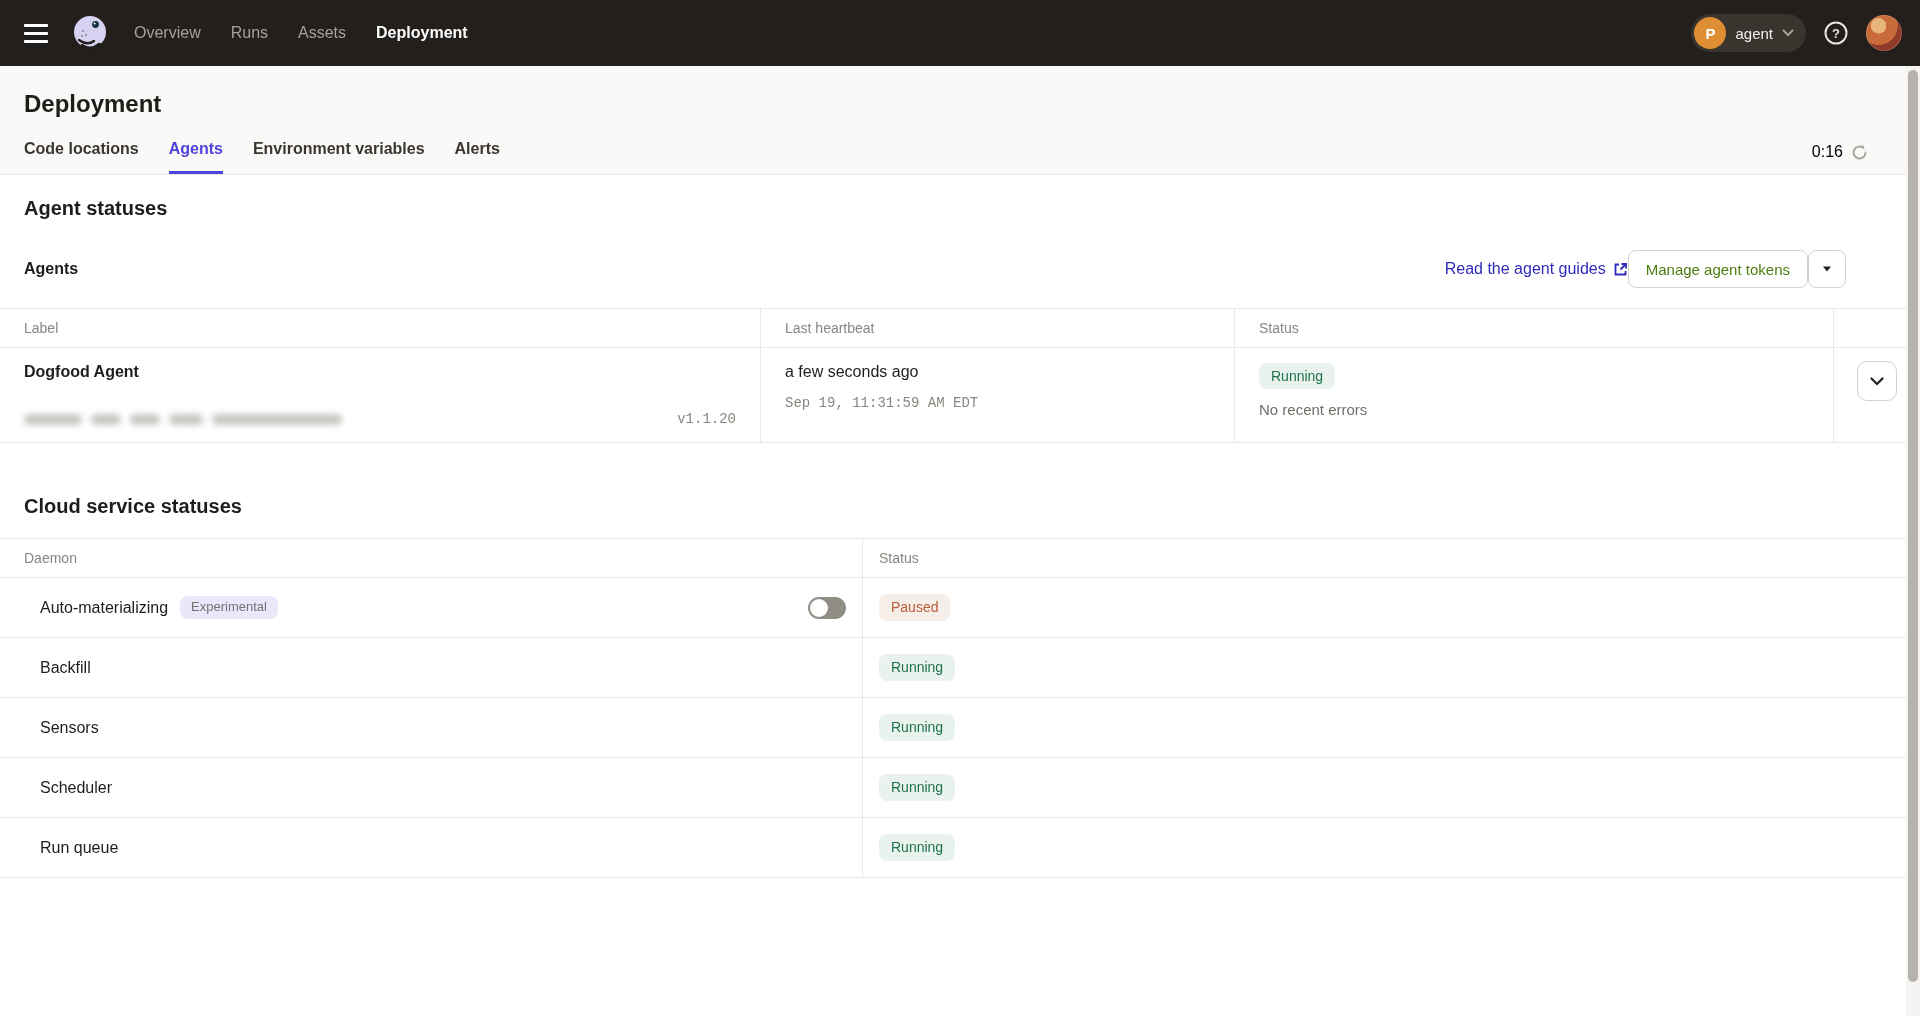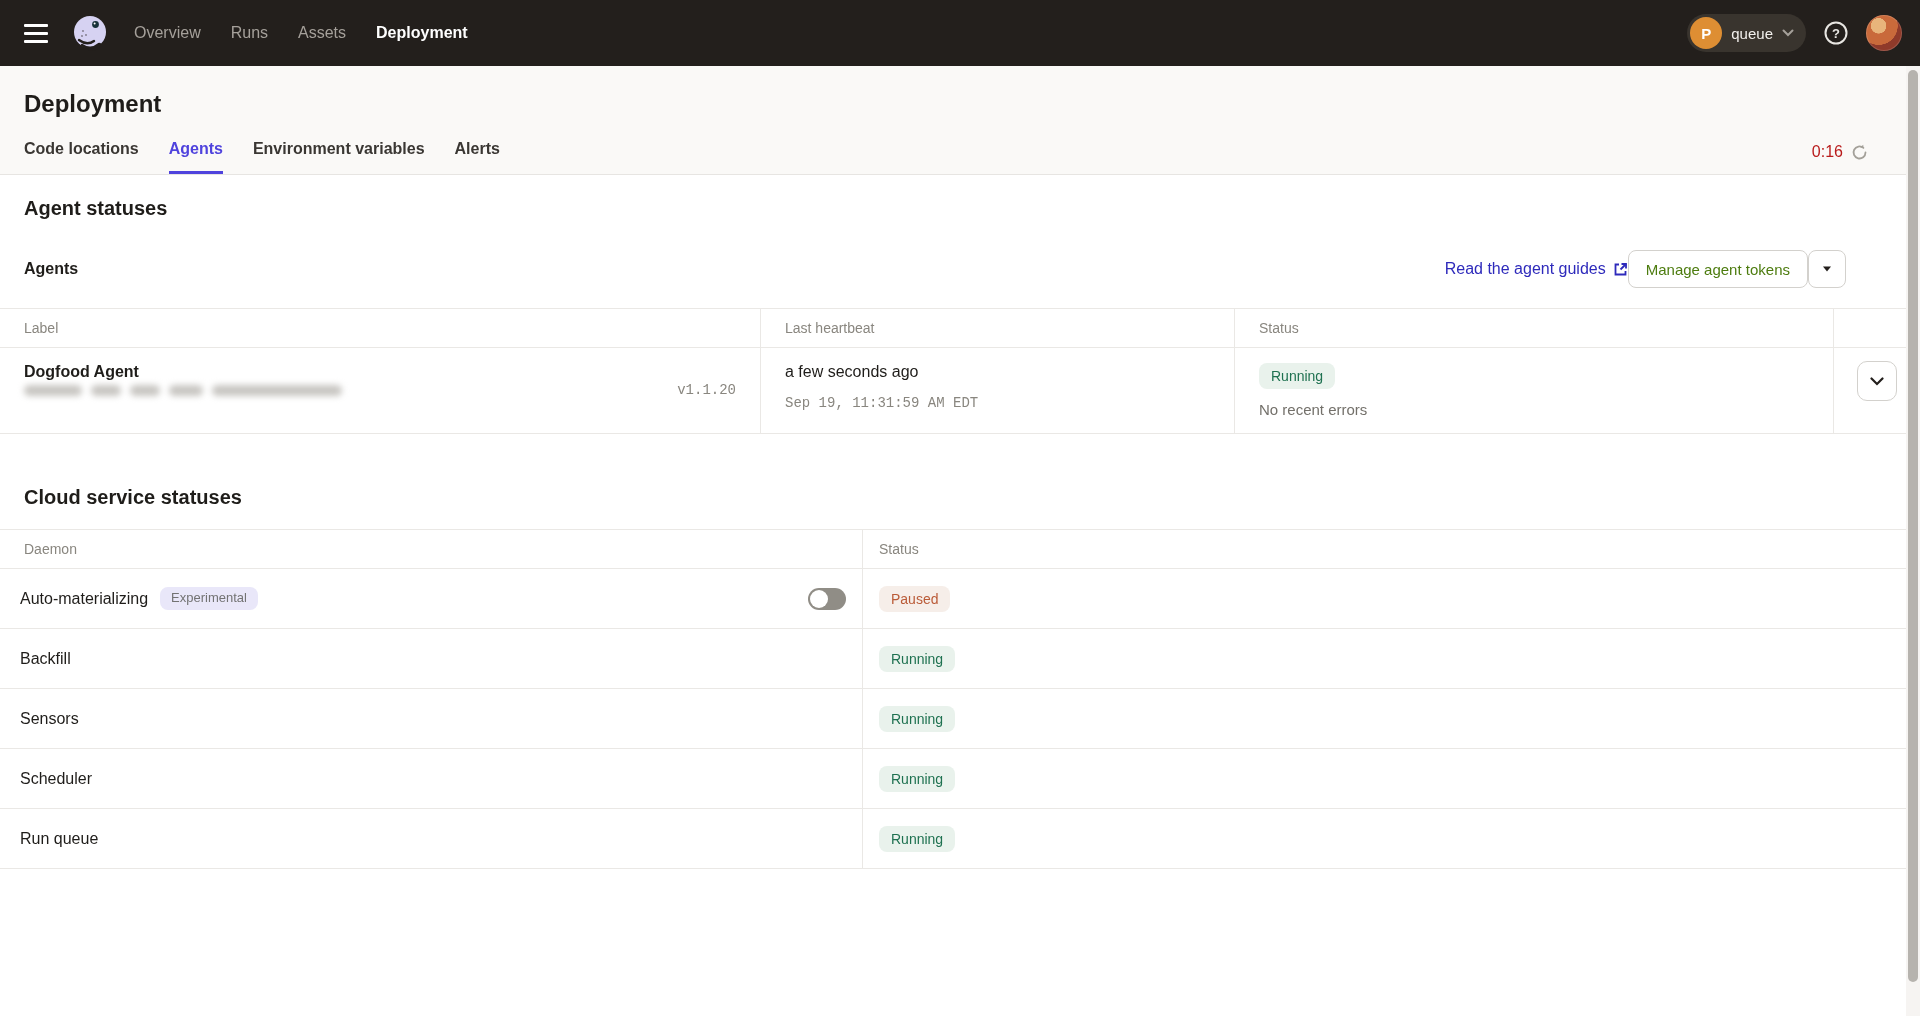--- a/index.html
+++ b/index.html
@@ -37,21 +37,21 @@
     box-shadow:inset 0 0 0 1px rgba(255,255,255,.15); }
 
   
   .band { background:#FAF9F7; border-bottom:1px solid #E7E5E2; padding:24px 24px 0 24px; }
   .page-title { font-size:24px; font-weight:700; color:#1F1D1A; }
   .tabs-row { display:flex; align-items:flex-end; gap:30px; margin-top:22px; }
   .tab { font-size:16px; font-weight:600; color:#3A3733; padding-bottom:13px; border-bottom:3px solid transparent;
     cursor:pointer; background:none; border-top:none; border-left:none; border-right:none; }
   .tab.active { color:#4F43DD; border-bottom-color:#4F43DD; }
   .refresh-wrap { margin-left:auto; display:flex; align-items:center; gap:8px; padding-bottom:13px; margin-right:28px; }
-  .refresh-timer { color:#b91c1c; font-size:16px;margin-left:11px; }
+  .refresh-timer { color:#000000; font-size:16px;margin-left:11px; }
   .refresh-btn { background:none; border:none; cursor:pointer; display:flex; align-items:center; }
 
   
   .section-h2 { font-size:20px; font-weight:700; color:#1F1D1A; margin:22px 24px 0 24px; }
   .agents-bar { display:flex; align-items:center; margin:30px 24px 0 24px; padding-right:50px; }
   .agents-label { font-size:16px; font-weight:700; color:#1F1D1A; }
   .agents-actions { margin-left:auto; display:flex; align-items:center; gap:0; }
   .guides-link { color:#2E2ABB; font-size:16px; text-decoration:none; display:flex; align-items:center; gap:7px; cursor:pointer; }
   .btn { background:#fff; border:1px solid #D3D1CD; border-radius:8px; height:38px; font-size:15px;
     color:#4d7c0f; padding:0 17px; cursor:pointer; font-family:"Liberation Sans",sans-serif; }
@@ -62,37 +62,37 @@
   
   .grid-row { display:grid; border-bottom:1px solid #EAE8E5; }
   .agents-table { margin-top:20px; border-top:1px solid #EAE8E5; }
   .agents-table .grid-row { grid-template-columns:760px 474px 599px 1fr; }
   .cloud-table { margin-top:20px; border-top:1px solid #EAE8E5; }
   .cloud-table .grid-row { grid-template-columns:862px 1fr; }
   .th { font-size:14px; color:#89867F; padding:11px 24px; }
   .td { padding:15px 24px; }
   .cell-divided { border-left:1px solid #EAE8E5; }
   .agent-name { font-size:16px; font-weight:700; color:#1F1D1A; }
-  .agent-sub { display:flex; align-items:center; margin-top:1px; }
+  .agent-sub { display:flex; align-items:center; margin-top:30px; }
   .redacted { display:flex; gap:9px; align-items:center; filter:blur(3px); }
   .redacted i { display:block; height:11px; background:#C8C6C2; border-radius:6px; }
   .mono { font-family:"Liberation Mono", monospace; font-size:14px; color:#89867F; }
   .version { margin-left:auto; }
   .hb-rel { font-size:16px; color:#1F1D1A; }
   .hb-ts { margin-top:14px; }
   .badge { display:inline-block; font-size:14px; border-radius:8px; padding:5px 12px; line-height:1.15; }
   .badge.running { background:#E9F2EC; color:#1E7150; }
   .badge.paused  { background:#F6EEE9; color:#BA5B38; }
   .badge.exp { background:#E9E7F9; color:#737373; font-size:13px; padding:4px 11px; }
   .status-note { margin-top:12px; font-size:15px; color:#73706A; }
   .row-expand { display:flex; justify-content:center; padding-top:13px; }
   .expand-btn { width:40px; height:40px; border:1px solid #D3D1CD; border-radius:10px; background:#fff;
     cursor:pointer; display:flex; align-items:center; justify-content:center; }
 
-  .daemon-cell { display:flex; align-items:center; gap:12px; padding:0 16px 0 20px; height:59px; }
+  .daemon-cell { display:flex; align-items:center; gap:12px; padding:0 16px 0 40px; height:59px; }
   .daemon-name { font-size:16px; color:#1F1D1A; }
   .status-cell { display:flex; align-items:center; padding:0 16px; height:59px; }
   .cloud-th-row .th:last-child { padding-left:16px; }
   .toggle { margin-left:auto; width:38px; height:22px; border-radius:11px; background:#908D86; position:relative;
     border:none; cursor:pointer; flex:0 0 auto; }
   .toggle .knob { position:absolute; left:2px; top:2px; width:18px; height:18px; border-radius:50%; background:#fff; }
 
   
   .scrollbar { position:fixed; right:0; top:66px; bottom:0; width:14px; background:#F6F4F2; }
   .scrollbar .thumb { position:absolute; left:2px; top:4px; width:10px; height:912px; border-radius:5px; background:#B6B3AE; }
@@ -127,21 +127,21 @@
     <a class="nav-link">Overview</a>
     <a class="nav-link">Runs</a>
     <a class="nav-link">Assets</a>
     <a class="nav-link active">Deployment</a>
   </nav>
 
   <div class="nav-right">
 
     <button class="org-pill">
       <span class="org-avatar">P</span>
-      <span class="org-name">queue</span>
+      <span class="org-name">agent</span>
       <svg width="12" height="8" viewBox="0 0 12 8">
           <path d="M1.5 1.5 L6 6 L10.5 1.5" stroke="#A5A09A" stroke-width="2" fill="none" stroke-linecap="round"></path>
         </svg>
     </button>
 
     <button class="help-btn">
       <svg width="26" height="26" viewBox="0 0 26 26">
           <circle cx="13" cy="13" r="10.5" stroke="#E8E6E2" stroke-width="2" fill="none"></circle>
           <text x="13" y="18" text-anchor="middle" font-size="13" font-weight="bold" fill="#E8E6E2" font-family="Liberation Sans, sans-serif">?</text>
         </svg>

